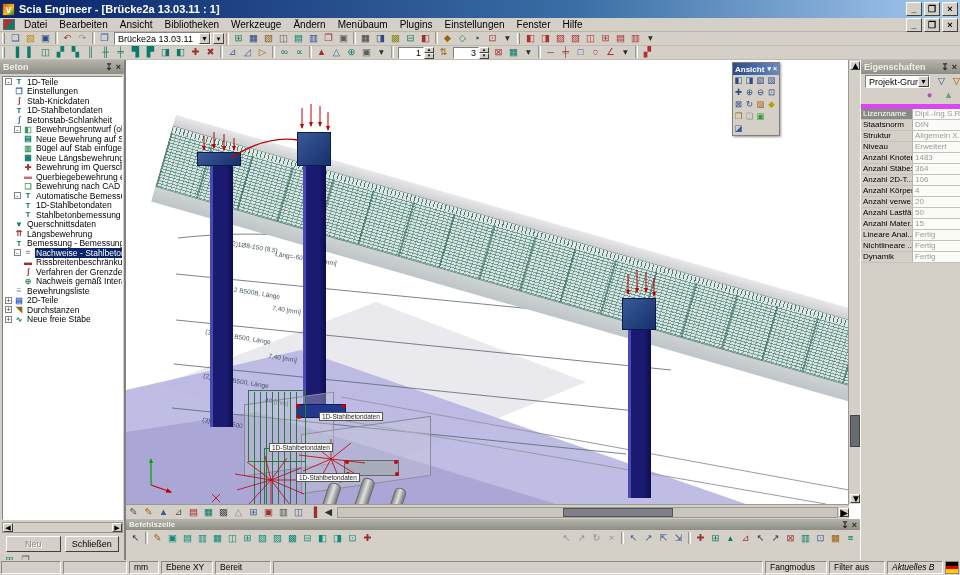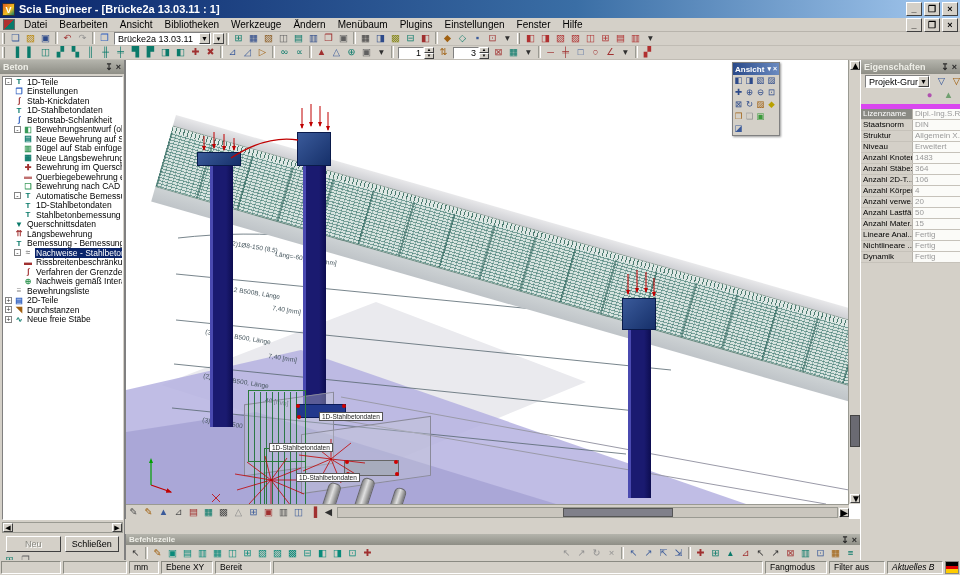--- a/index.html
+++ b/index.html
@@ -79,21 +79,21 @@
   .props{position:absolute;left:860px;top:60px;width:100px;height:500px;background:#d4d0c8;border-left:1px solid #fff;}
   .pcombo{display:flex;align-items:center;padding:1px 2px;gap:2px;}
   .pcombo .combo .cv{width:52px;}
   .prow2{display:flex;justify-content:flex-end;padding:0 4px 2px 0;gap:4px;}
   .pgrid{border-top:5px solid #d946ef;}
   .prow{display:flex;height:11px;border-bottom:1px solid #c6c2ba;font-size:8px;align-items:center;}
   .plbl{flex:0 0 52px;padding-left:2px;border-right:1px solid #b6b2aa;height:100%;line-height:10px;white-space:nowrap;overflow:hidden;}
   .pval{flex:1;background:#fbfbf8;color:#9a9a9a;height:100%;line-height:10px;padding-left:2px;white-space:nowrap;overflow:hidden;}
   .selp{background:#8a8a84;color:#fff;}
   
-  .cmd{position:absolute;left:125px;top:534px;width:735px;height:41px;background:#d4d0c8;border-left:1px solid #808080;}
+  .cmd{position:absolute;left:125px;top:519px;width:735px;height:41px;background:#d4d0c8;border-left:1px solid #808080;}
   .cmdicons{height:16px;display:flex;align-items:center;padding:0 2px;}
   .cmdicons .right{margin-left:auto;display:flex;align-items:center;}
   .cmdinput{margin:0 2px;height:13px;background:#fff;border:1px solid;border-color:#808080 #fff #fff #808080;font-size:8.5px;line-height:12px;padding:0 3px;color:#222;}
   
   .statusbar{position:absolute;left:0;top:560px;width:960px;height:15px;background:#d4d0c8;display:flex;align-items:stretch;padding:1px;gap:2px;font-size:8.5px;}
   .scell{border:1px solid;border-color:#8a8a82 #fff #fff #8a8a82;padding:0 4px;line-height:11px;white-space:nowrap;overflow:hidden;}
   .sfill{flex:1;border:1px solid;border-color:#8a8a82 #fff #fff #8a8a82;}
   .flag{width:14px;display:flex;flex-direction:column;border:1px solid #8a8a82;}
   .flag div{flex:1;}
 </style>

